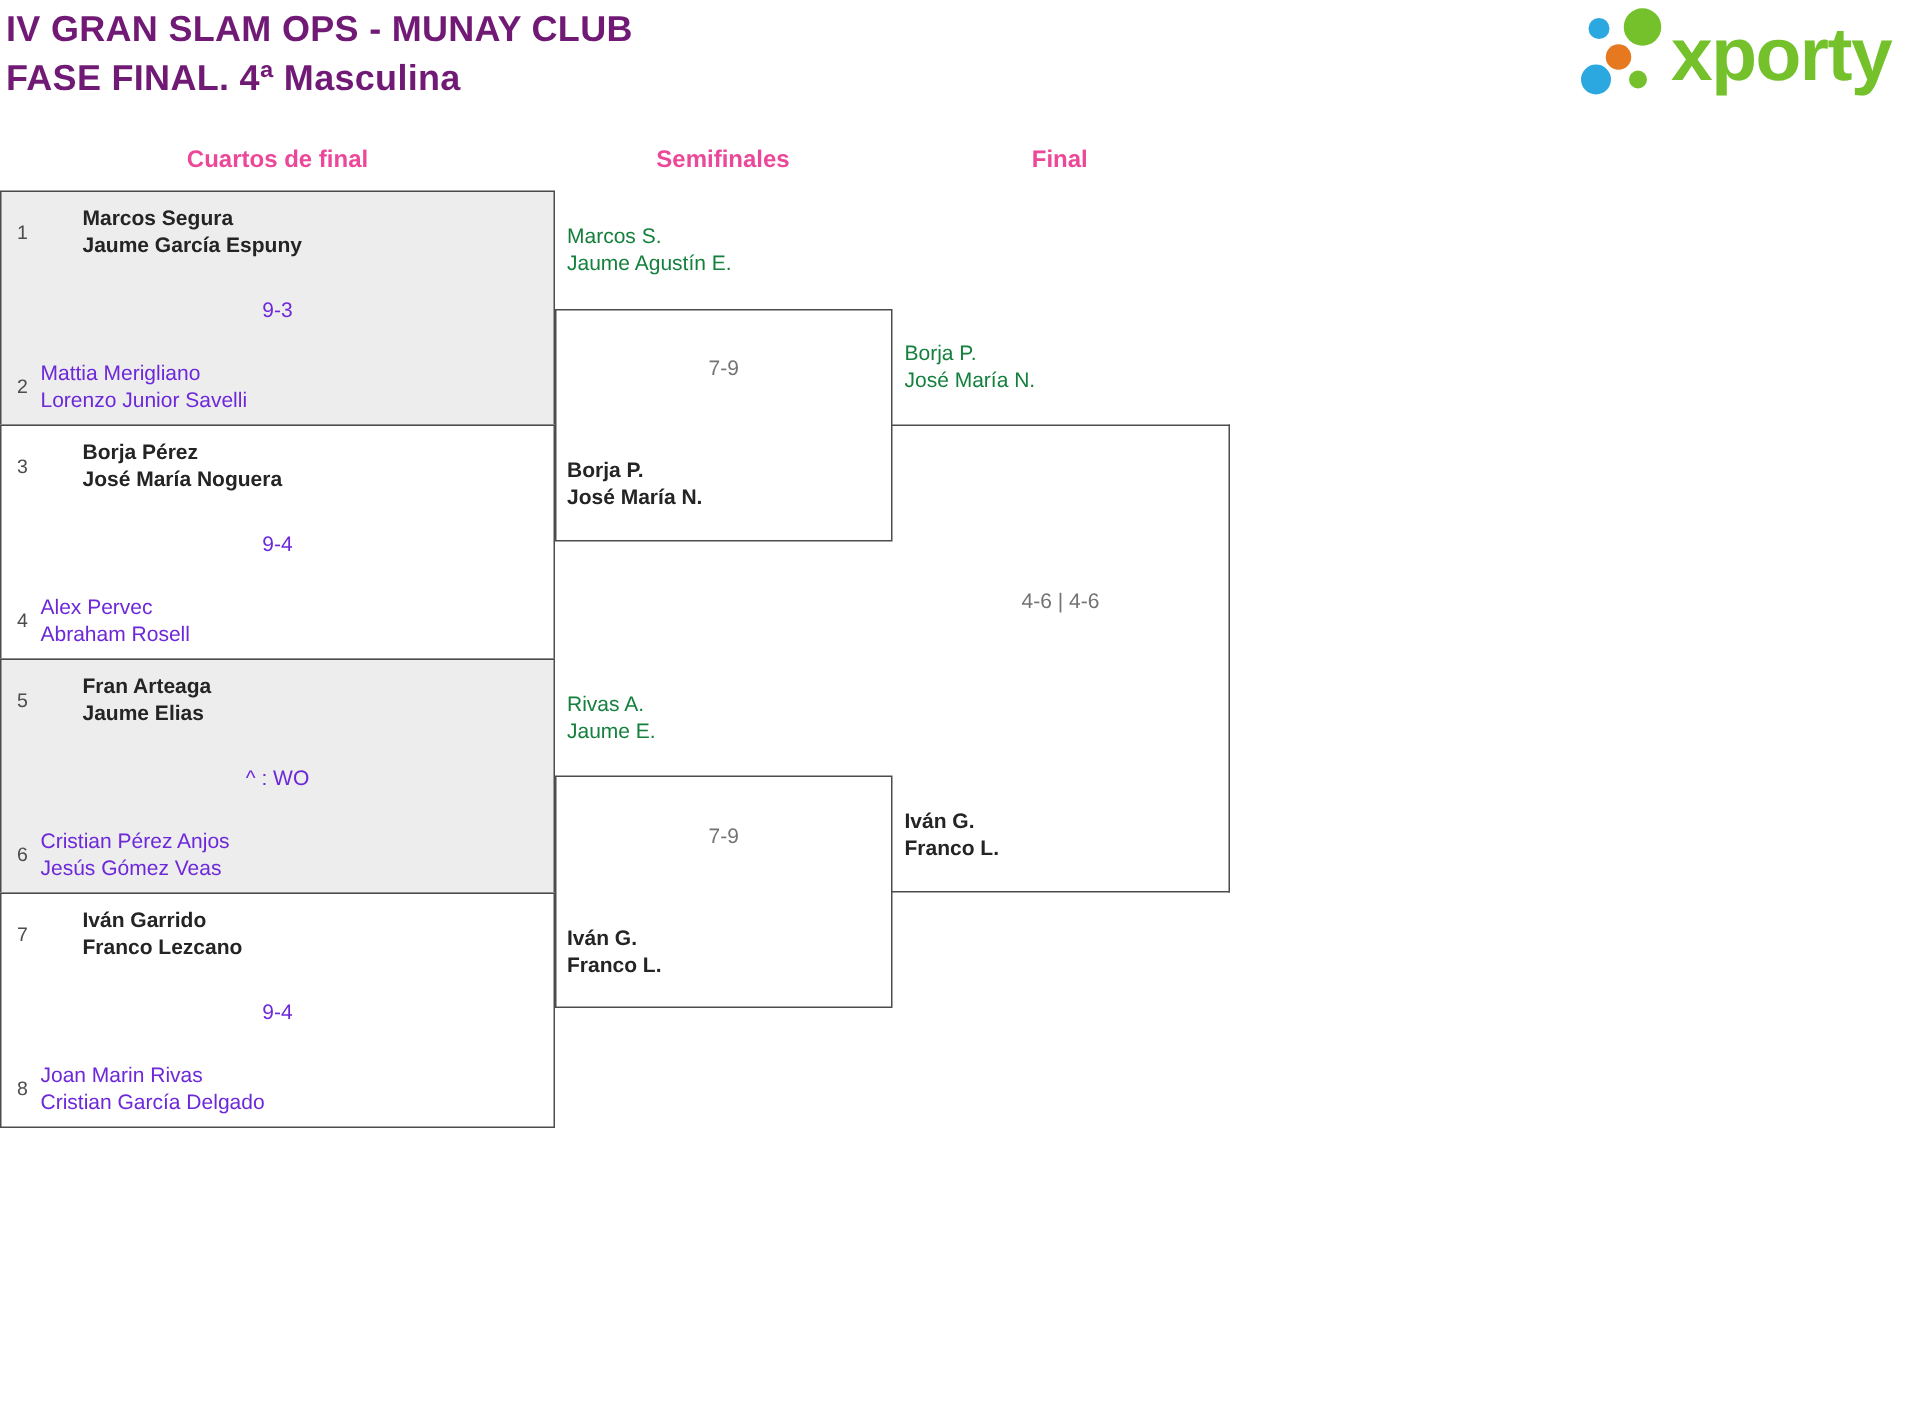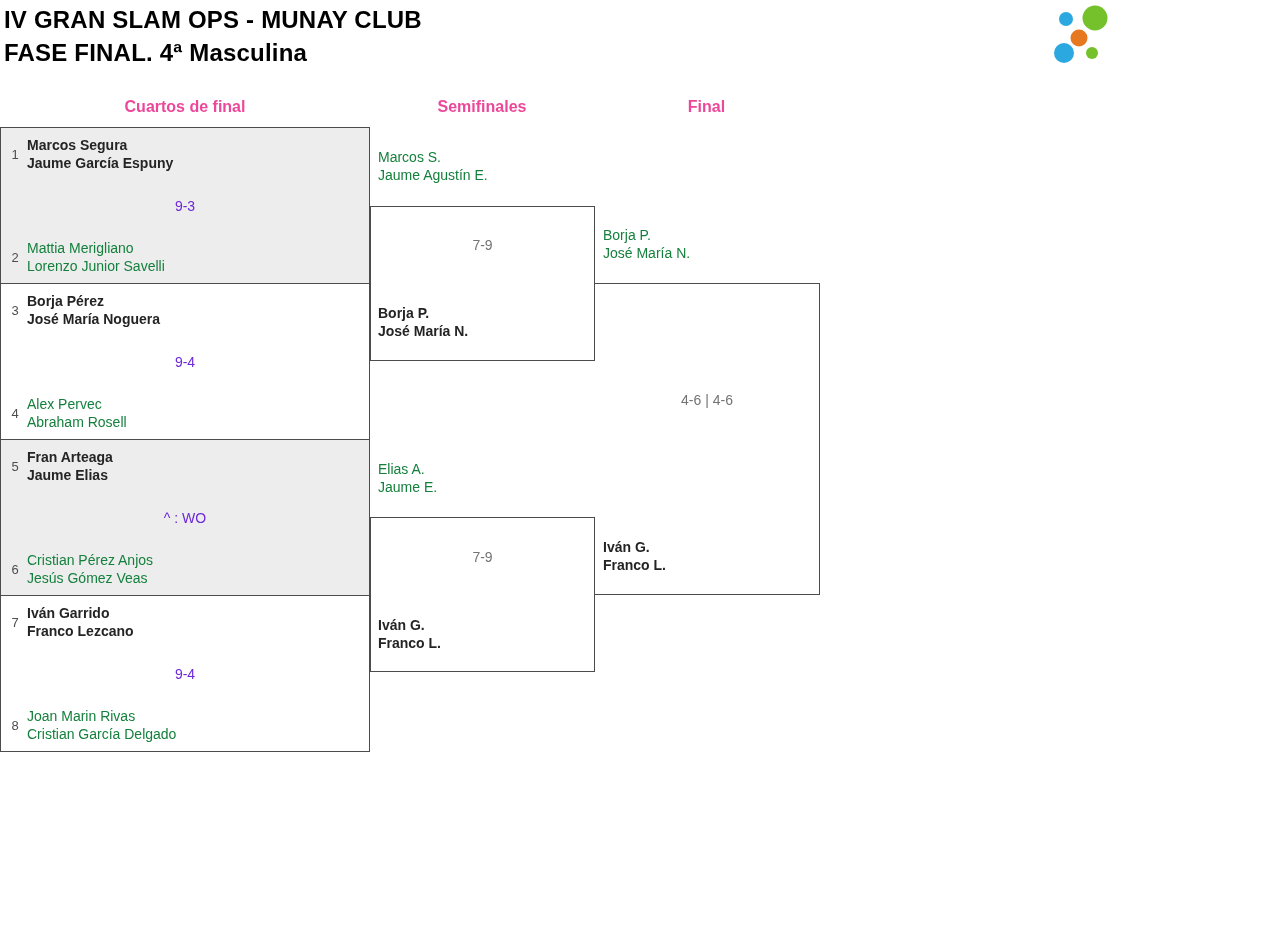--- a/index.html
+++ b/index.html
@@ -1,42 +1,42 @@
 <!DOCTYPE html>
 <html><head>
 <meta charset="utf-8">
 <style>
   html,body{margin:0;padding:0;background:#fff;}
   .page{position:relative;width:1280px;height:949px;background:#fff;
         font-family:"Liberation Sans",sans-serif;color:#222;overflow:hidden;}
 
   
   .title{position:absolute;left:4px;top:3px;font-size:24px;font-weight:700;
-         color:#000000;line-height:33px;letter-spacing:.2px;}
+         color:#701a75;line-height:33px;letter-spacing:.2px;}
   .logo{position:absolute;left:1048px;top:2px;display:flex;align-items:flex-start;}
   .logo-text{font-size:50px;font-weight:700;color:#74c12c;line-height:50px;
              margin-left:4px;margin-top:9px;letter-spacing:-1px;}
 
   
   .col-header{position:absolute;top:98px;font-size:16px;font-weight:700;
               color:#ec4899;text-align:center;}
   .ch-qf{left:0;width:370px;}
   .ch-sf{left:370px;width:224px;}
   .ch-f{left:594px;width:225px;}
 
   
   .qf{position:absolute;left:0;width:370px;height:157px;border:1px solid #4c4c4c;
       box-sizing:border-box;background:#fff;display:flex;flex-direction:column;
       justify-content:space-between;padding:8px 0;}
   .qf.shaded{background:#ededed;}
   .qf1{top:127px;}.qf2{top:283px;}.qf3{top:439px;}.qf4{top:595px;}
   .qf-row{display:flex;align-items:center;padding-left:7px;padding-right:10px;}
   .seed{width:14px;flex:none;font-size:13px;color:#4d4d4d;text-align:center;margin-right:5px;}
-  .names{font-size:14px;line-height:18px;color:#15803d;}
-  .names.winner{font-weight:700;color:#242424;}
+  .names{font-size:14px;line-height:18px;color:#6d28d9;}
+  .names.winner{font-weight:700;color:#242424;margin-left:28px;}
   .score{font-size:14px;color:#6d28d9;text-align:center;}
 
   
   .rect{position:absolute;border:1px solid #4c4c4c;box-sizing:border-box;background:transparent;}
   .sf1-box{left:370px;top:206px;width:225px;height:155px;}
   .sf2-box{left:370px;top:517px;width:225px;height:155px;}
   .final-box{left:594px;top:283px;width:226px;height:312px;border-left:none;}
 
   
   .tlabel{position:absolute;font-size:14px;line-height:18px;color:#15803d;}
@@ -63,20 +63,21 @@
   </div>
 
   <div class="logo">
     <svg width="62" height="66" viewBox="0 0 62 66">
       <circle cx="47" cy="16" r="12.5" fill="#74c12c"></circle>
       <circle cx="18" cy="17" r="7" fill="#2ca8e0"></circle>
       <circle cx="31" cy="36" r="8.5" fill="#e6791f"></circle>
       <circle cx="16" cy="51" r="10" fill="#2ca8e0"></circle>
       <circle cx="44" cy="51" r="6" fill="#74c12c"></circle>
     </svg>
+    <span class="logo-text">xporty</span>
   </div>
 
   <div class="col-header ch-qf">Cuartos de final</div>
   <div class="col-header ch-sf">Semifinales</div>
   <div class="col-header ch-f">Final</div>
 
   <div class="qf qf1 shaded">
     <div class="qf-row">
       <span class="seed">1</span>
       <span class="names winner">
@@ -156,21 +157,21 @@
     <div>Marcos S.</div>
     <div>Jaume Agustín E.</div>
   </div>
   <div class="slabel sf1-score">7-9</div>
   <div class="tlabel sf1-bottom winner">
     <div>Borja P.</div>
     <div>José María N.</div>
   </div>
 
   <div class="tlabel sf2-top">
-    <div>Elias A.</div>
+    <div>Rivas A.</div>
     <div>Jaume E.</div>
   </div>
   <div class="slabel sf2-score">7-9</div>
   <div class="tlabel sf2-bottom winner">
     <div>Iván G.</div>
     <div>Franco L.</div>
   </div>
 
   <div class="tlabel fin-top">
     <div>Borja P.</div>

